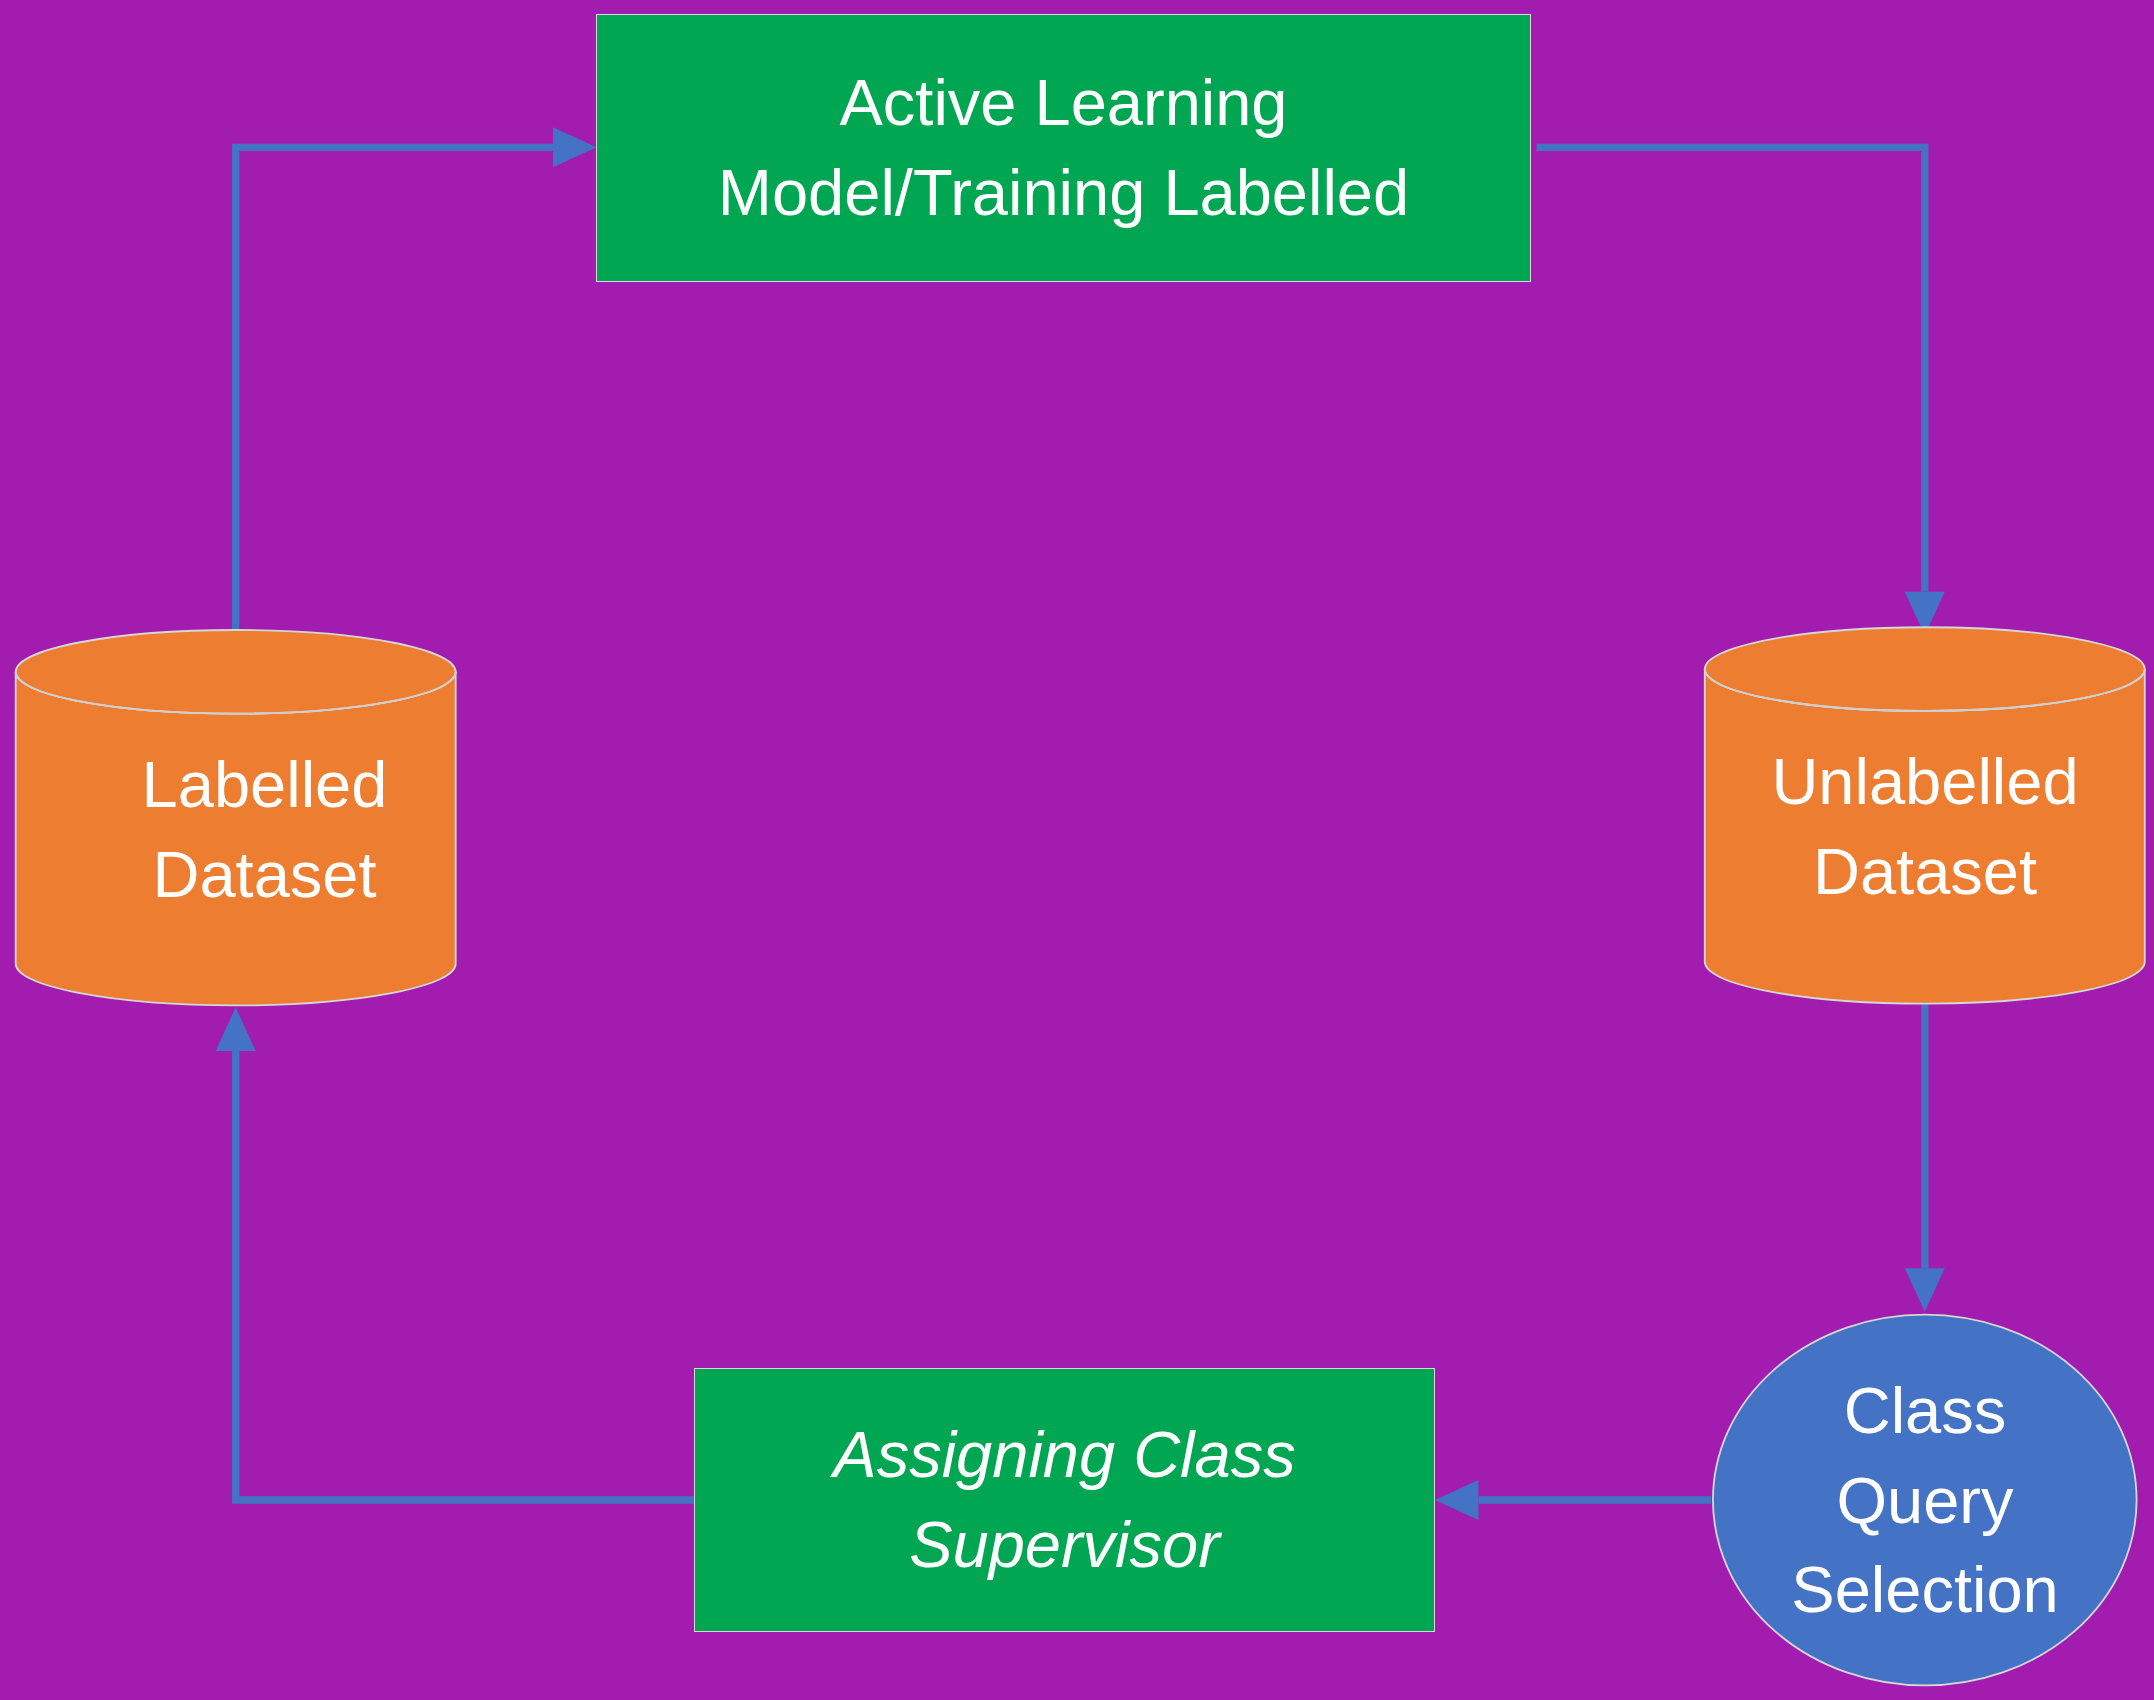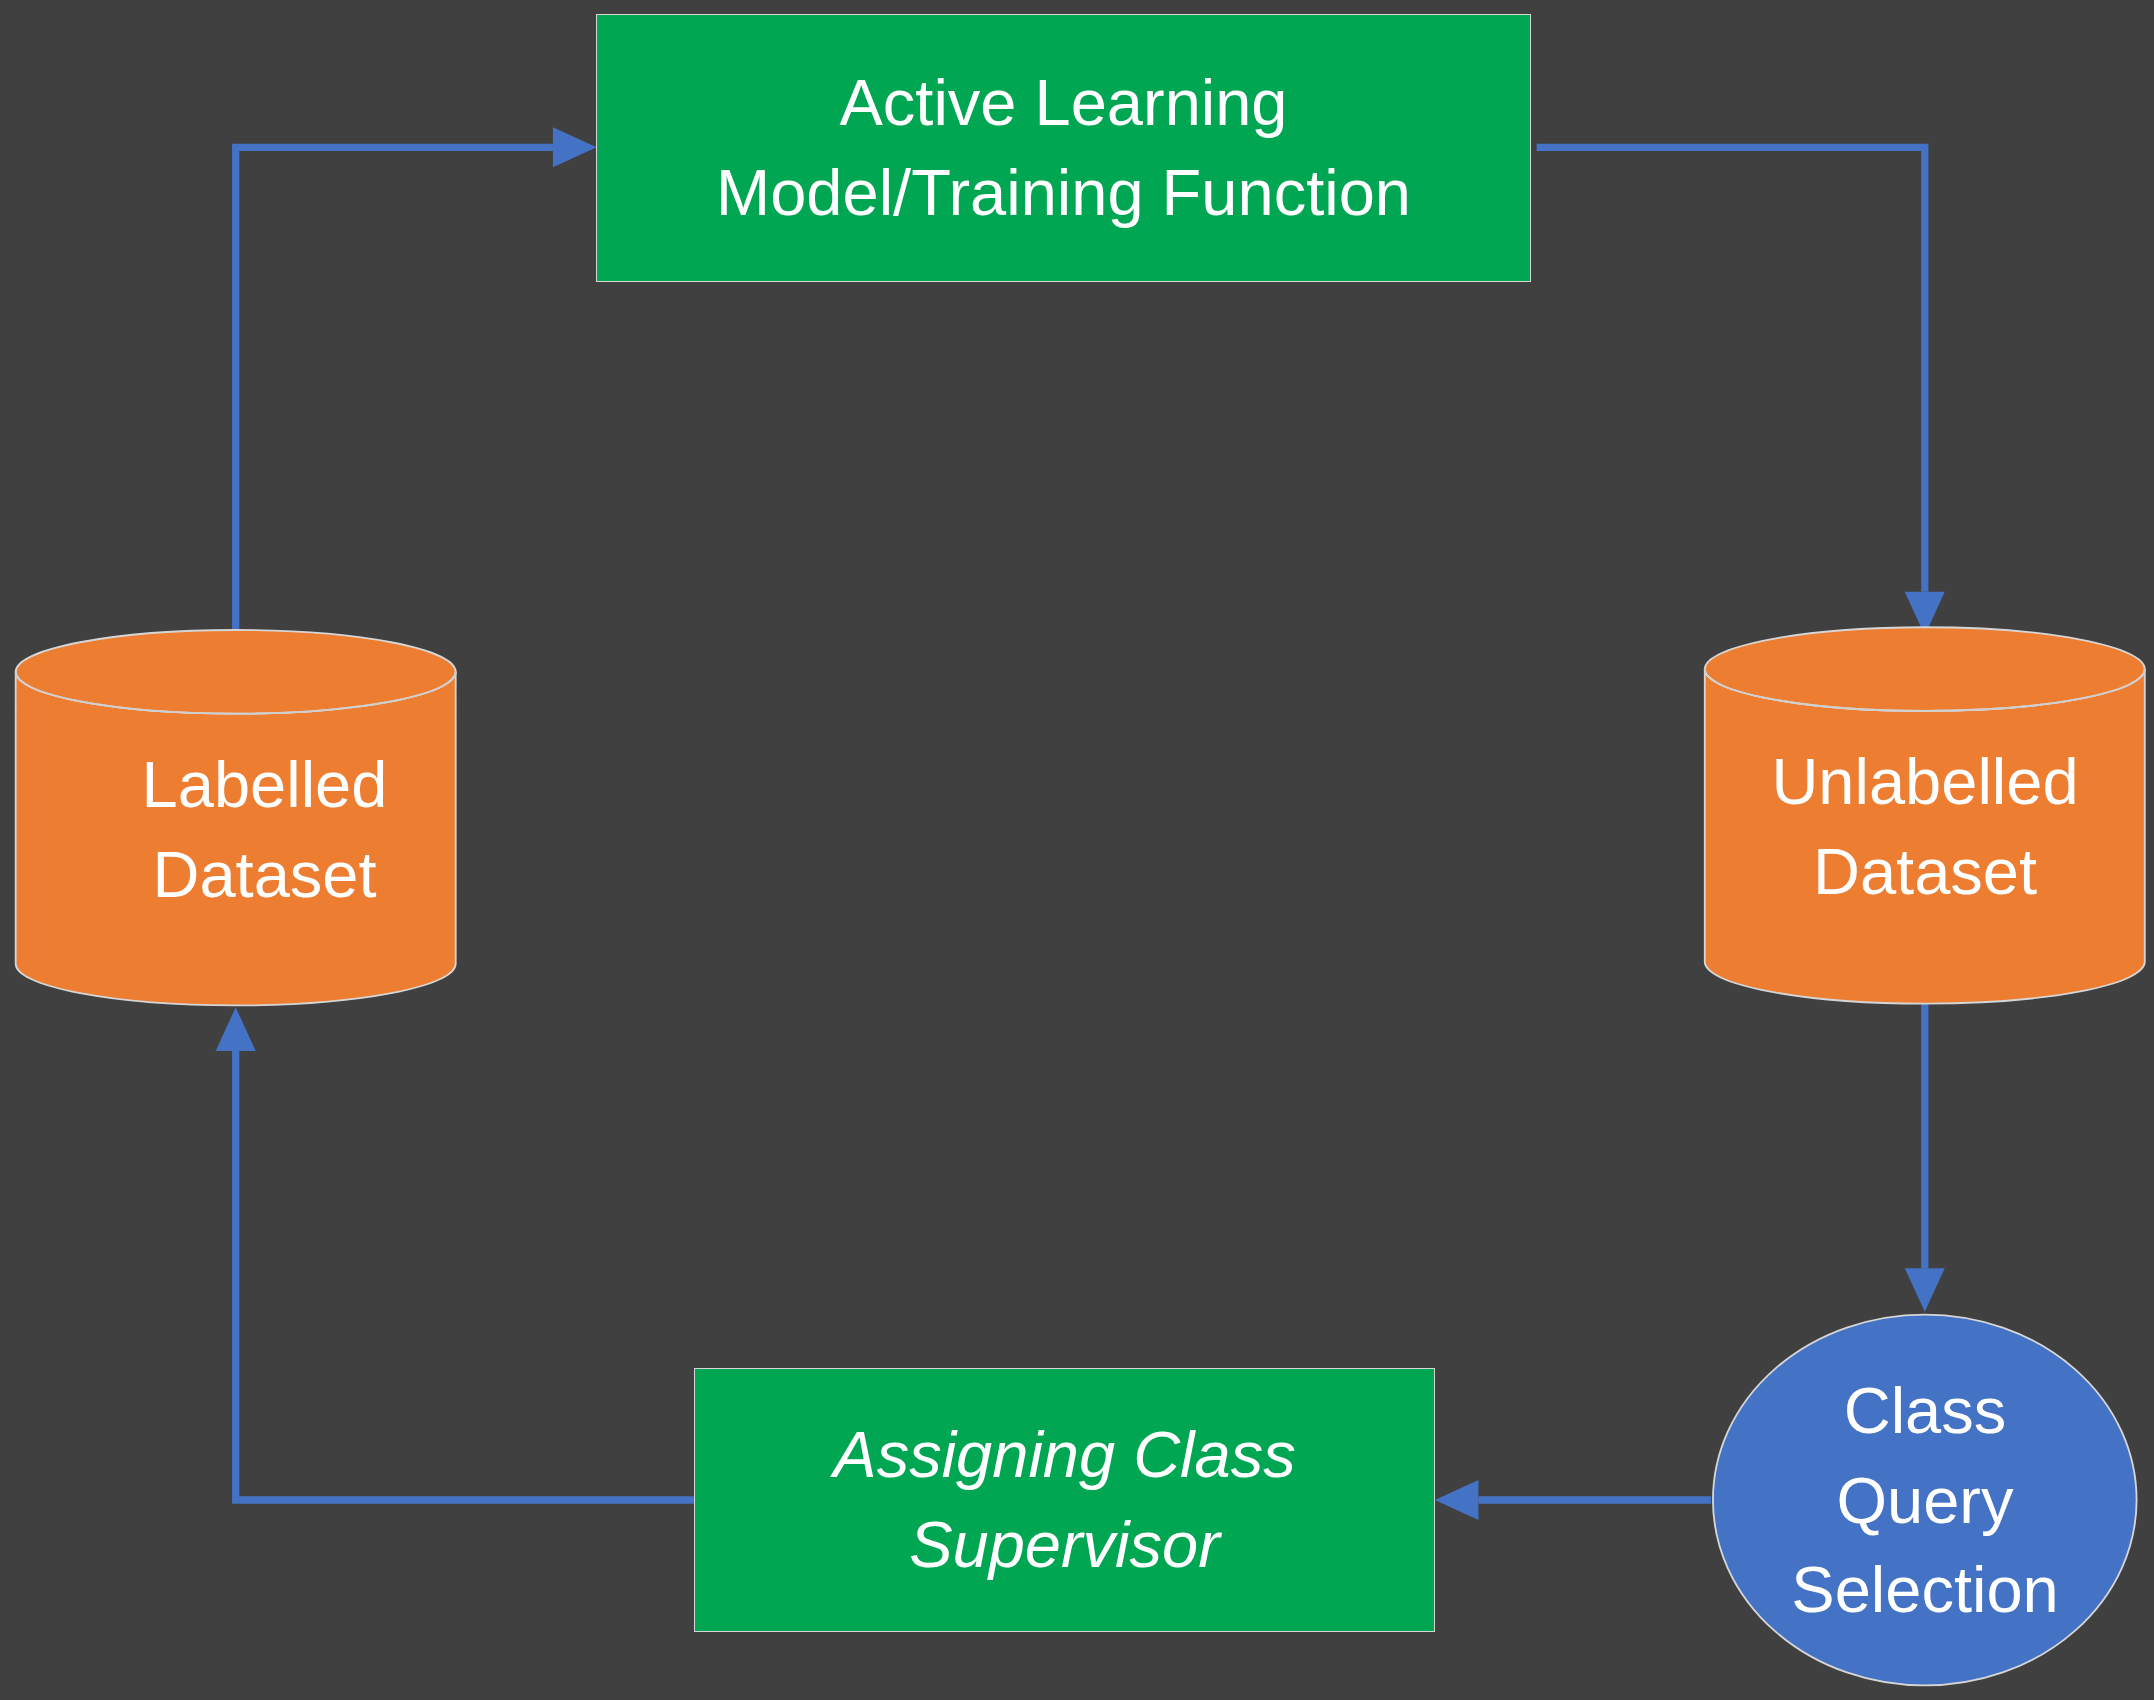--- a/index.html
+++ b/index.html
@@ -4,21 +4,21 @@
 <style>
   html, body {
     margin: 0;
     padding: 0;
     background: #ffffff;
   }
   #canvas {
     position: relative;
     width: 2155px;
     height: 1700px;
-    background: #404040;
+    background: #a21caf;
     font-family: "Liberation Sans", sans-serif;
     overflow: hidden;
   }
   #shapes-svg {
     position: absolute;
     left: 0;
     top: 0;
     width: 2155px;
     height: 1700px;
   }
@@ -88,21 +88,21 @@
       <ellipse cx="2117" cy="736" rx="242" ry="46" stroke-width="2" fill="#ED7D31" stroke="#D6D6D6"></ellipse>
       <path d="M1875,736 A242,46 0 0 0 2359,736" fill="none" stroke-width="2" stroke="#CFCFCF"></path>
     </g>
 
     <ellipse cx="2117" cy="1650" rx="233" ry="204" stroke-width="2" fill="#4472C4" stroke="#D6D6D6"></ellipse>
   </svg>
 
   <div class="rect-node" style="left:596px; top:13.6px; width:935px; height:268px;"></div>
   <div class="node-label" style="left:596px; top:13.6px; width:935px; height:268px;">
     <div>Active Learning</div>
-    <div>Model/Training Function</div>
+    <div>Model/Training Labelled</div>
   </div>
 
   <div class="rect-node" style="left:694px; top:1368px; width:741px; height:264px;"></div>
   <div class="node-label" style="left:694px; top:1368px; width:741px; height:264px;font-style:italic;">
     <div>Assigning Class</div>
     <div>Supervisor</div>
   </div>
 
   <div class="node-label" style="left:15.5px; top:650px; width:440px; height:359px;margin-left:29px;">
     <div>Labelled</div>

